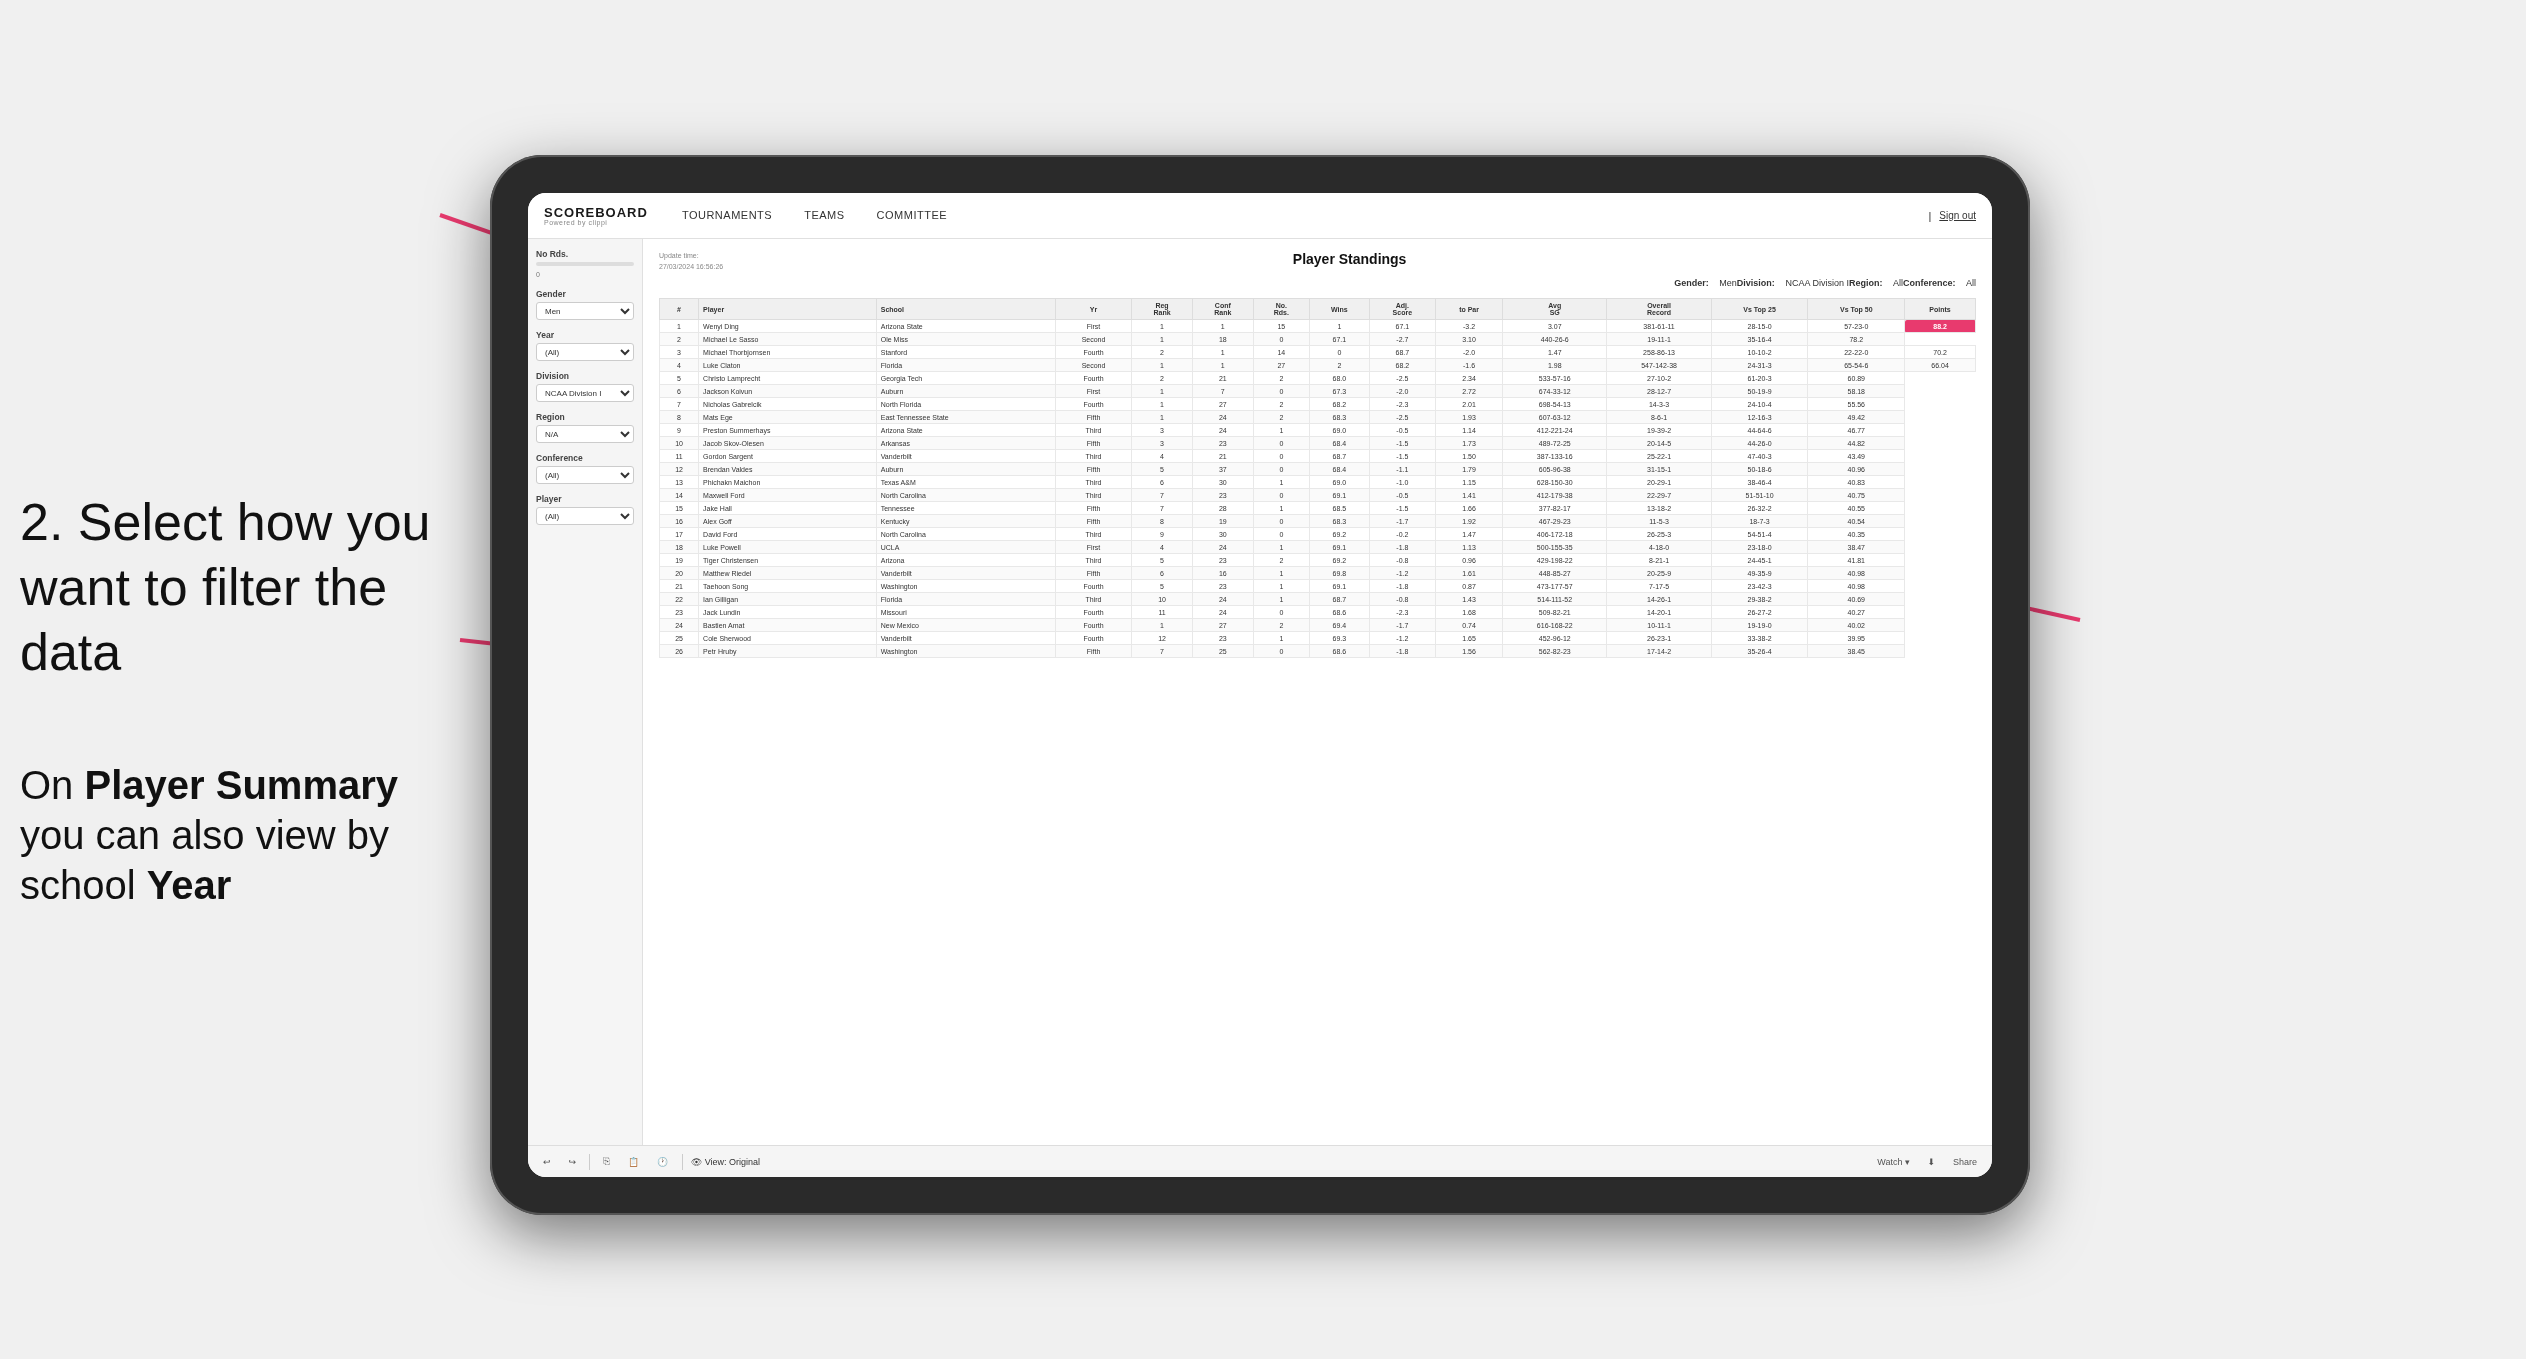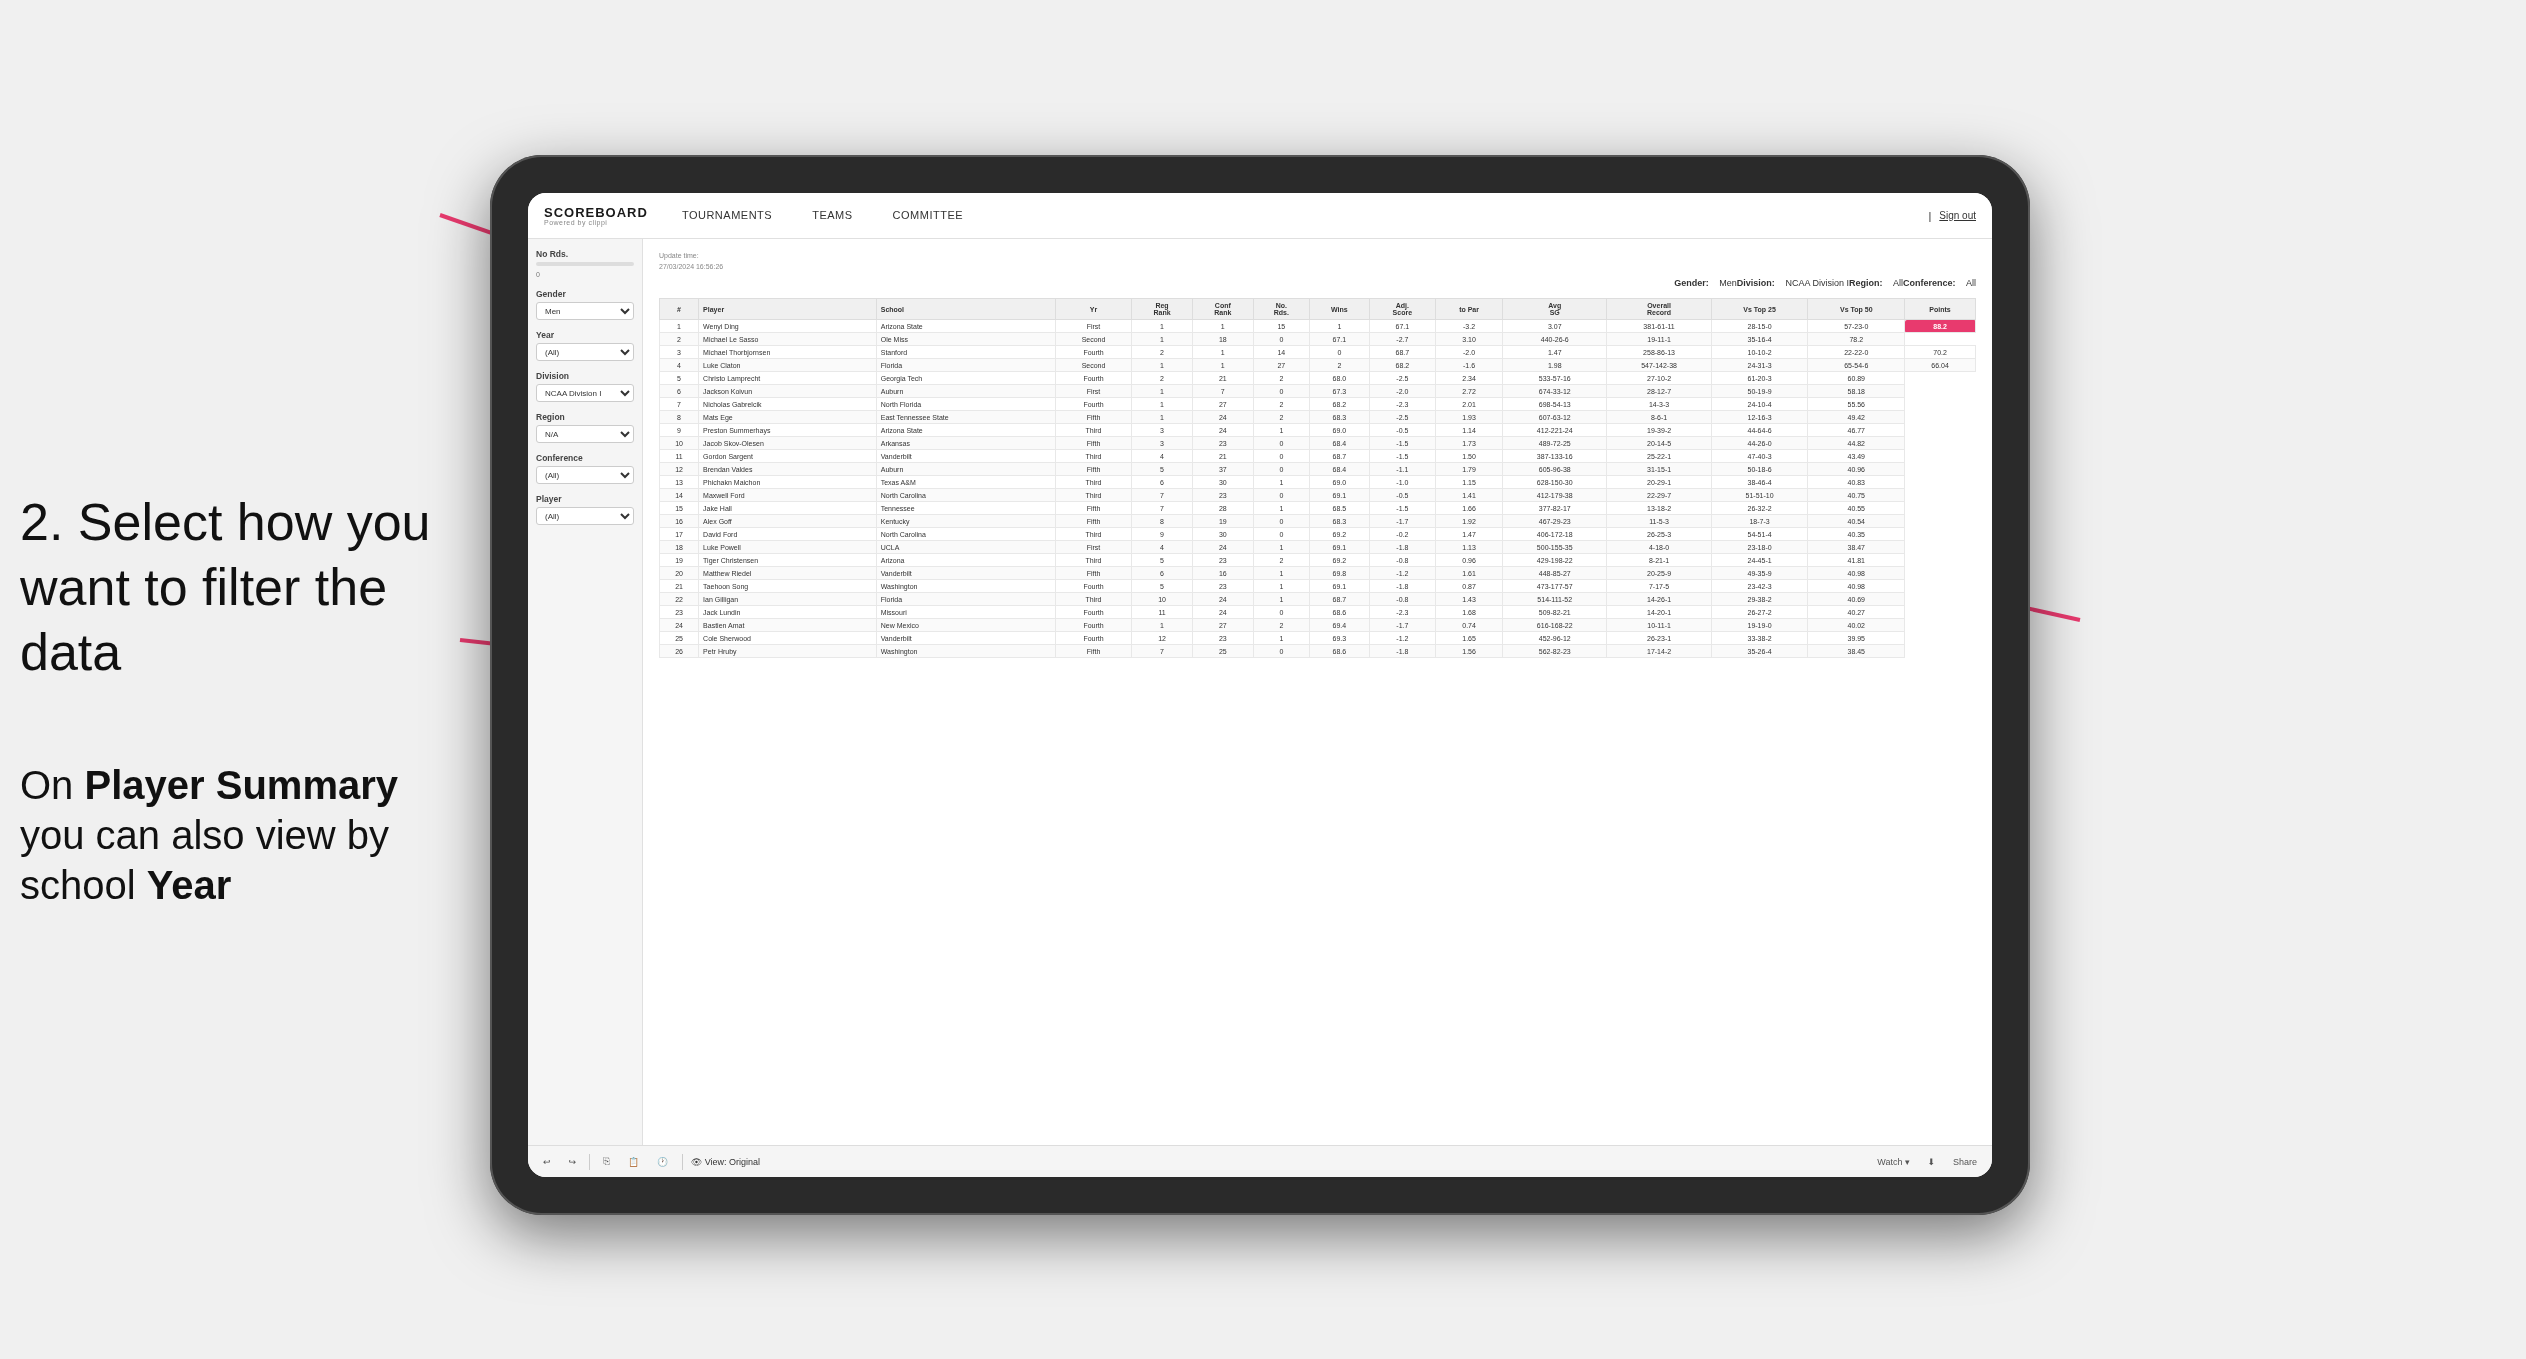--- a/index.html
+++ b/index.html
@@ -120,21 +120,21 @@
       line-height: 1;
     }
     .nav-logo-sub {
       font-size: 7px;
       color: #888;
       letter-spacing: 0.5px;
     }
 
     .nav-items {
       display: flex;
-      gap: 12px;
+      gap: 4px;
       flex: 1;
       text-align: center;
     }
 
     .nav-item {
       padding: 0 14px;
       height: 46px;
       display: flex;
       align-items: center;
       font-size: 11px;
@@ -471,20 +471,23 @@
                   <option>(All)</option>
                 </select>
               </div>
             </div>
 
             <div class="table-area">
 
               <div style="display:flex; align-items:flex-start; margin-bottom:6px; position:relative;">
                 <div style="font-size:7px; color:#888; line-height:1.5; white-space:pre;">Update time:
 27/03/2024 16:56:26</div>
+                <div style="flex:1; text-align:center;">
+                  <div style="font-size:14px; font-weight:700; color:#111;">Player Standings</div>
+                </div>
               </div>
 
               <div class="filter-row">
                 <div class="filter-item">
                   <span>Gender:</span>&nbsp;<span>Men</span>
                 </div>
                 <div class="filter-item">
                   <span>Division:</span>&nbsp;<span>NCAA Division I</span>
                 </div>
                 <div class="filter-item">

